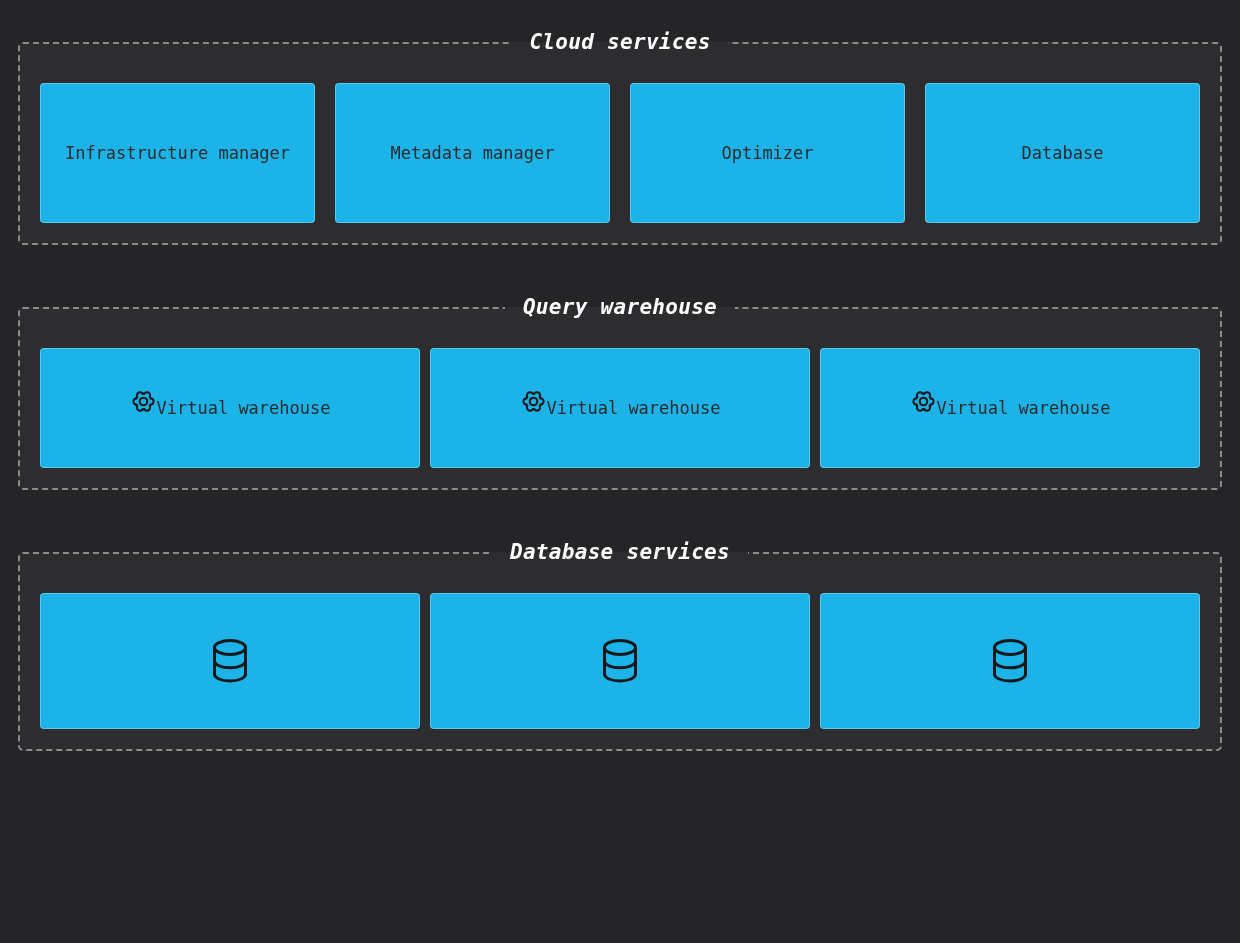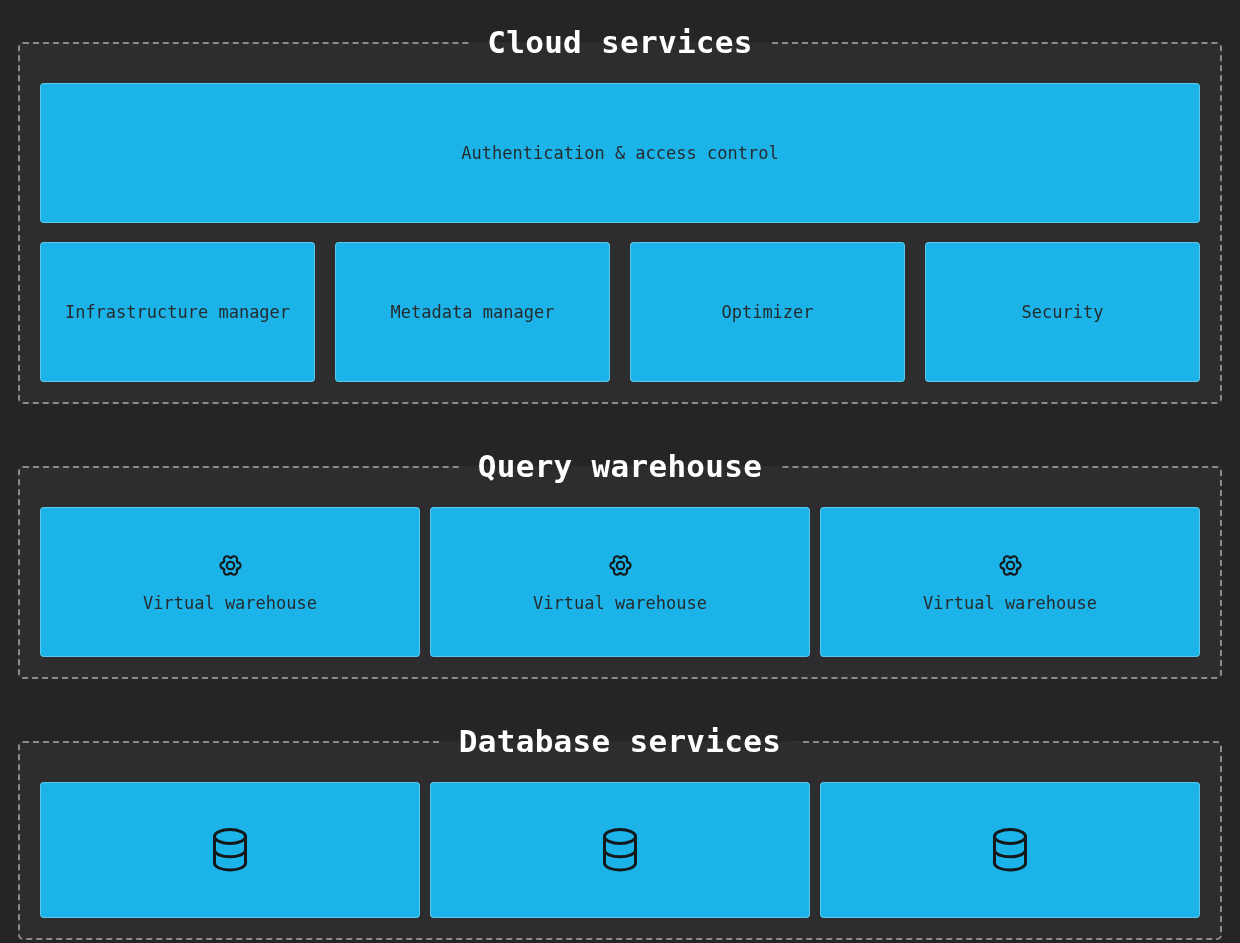--- a/index.html
+++ b/index.html
@@ -20,72 +20,70 @@
     border-radius: 5px;
     background: #2d2d2f;
     padding: 39px 20px 20px;
   }
   .panel + .panel { margin-top: 62px; }
   .panel-title {
     position: absolute;
     top: -2px; left: 50%;
     transform: translate(-50%, -50%);
     color: #ffffff;
-    font-size: 31px;
+    font-size: 21px;
     font-weight: bold;
     letter-spacing: 0.3px;
     line-height: 1.25;
     padding: 0 18px;
     white-space: nowrap;
     background: linear-gradient(to bottom, #252527 50%, #2d2d2f 50%);
+    font-style: italic;
   }
   .box {
     background: #1cb4e8;
     border: 1px solid rgba(255, 255, 255, 0.28);
     border-radius: 4px;
     color: #262b2e;
     font-size: 17px;
     display: flex;
     align-items: center;
     justify-content: center;
     text-align: center;
   }
   .box-wide { height: 140px; margin-bottom: 19px; }
   .row { display: flex; }
   .row-4 { gap: 20px; }
   .row-4 .box { flex: 1; height: 140px; }
   .row-3 { gap: 10px; }
   .row-3 .box { flex: 1; }
-  .vw-box { height: 150px; flex-direction: column; }
+  .vw-box { height: 120px; flex-direction: row; }
   .vw-box .icon-wrap { margin-bottom: 14px; line-height: 0; }
   .db-box { height: 136px; }
   .icon-wrap { line-height: 0; }
 </style>
 </head>
 <body>
 
 <div class="page">
 
   <section class="panel">
     <div class="panel-title">Cloud services</div>
-    <div class="box box-wide">
-      <span>Authentication &amp; access control</span>
-    </div>
     <div class="row row-4">
       <div class="box">
         <span>Infrastructure manager</span>
       </div>
       <div class="box">
         <span>Metadata manager</span>
       </div>
       <div class="box">
         <span>Optimizer</span>
       </div>
       <div class="box">
-        <span>Security</span>
+        <span>Database</span>
       </div>
     </div>
   </section>
 
   <section class="panel">
     <div class="panel-title">Query warehouse</div>
     <div class="row row-3">
 
       <div class="box vw-box">
         <span class="icon-wrap">

